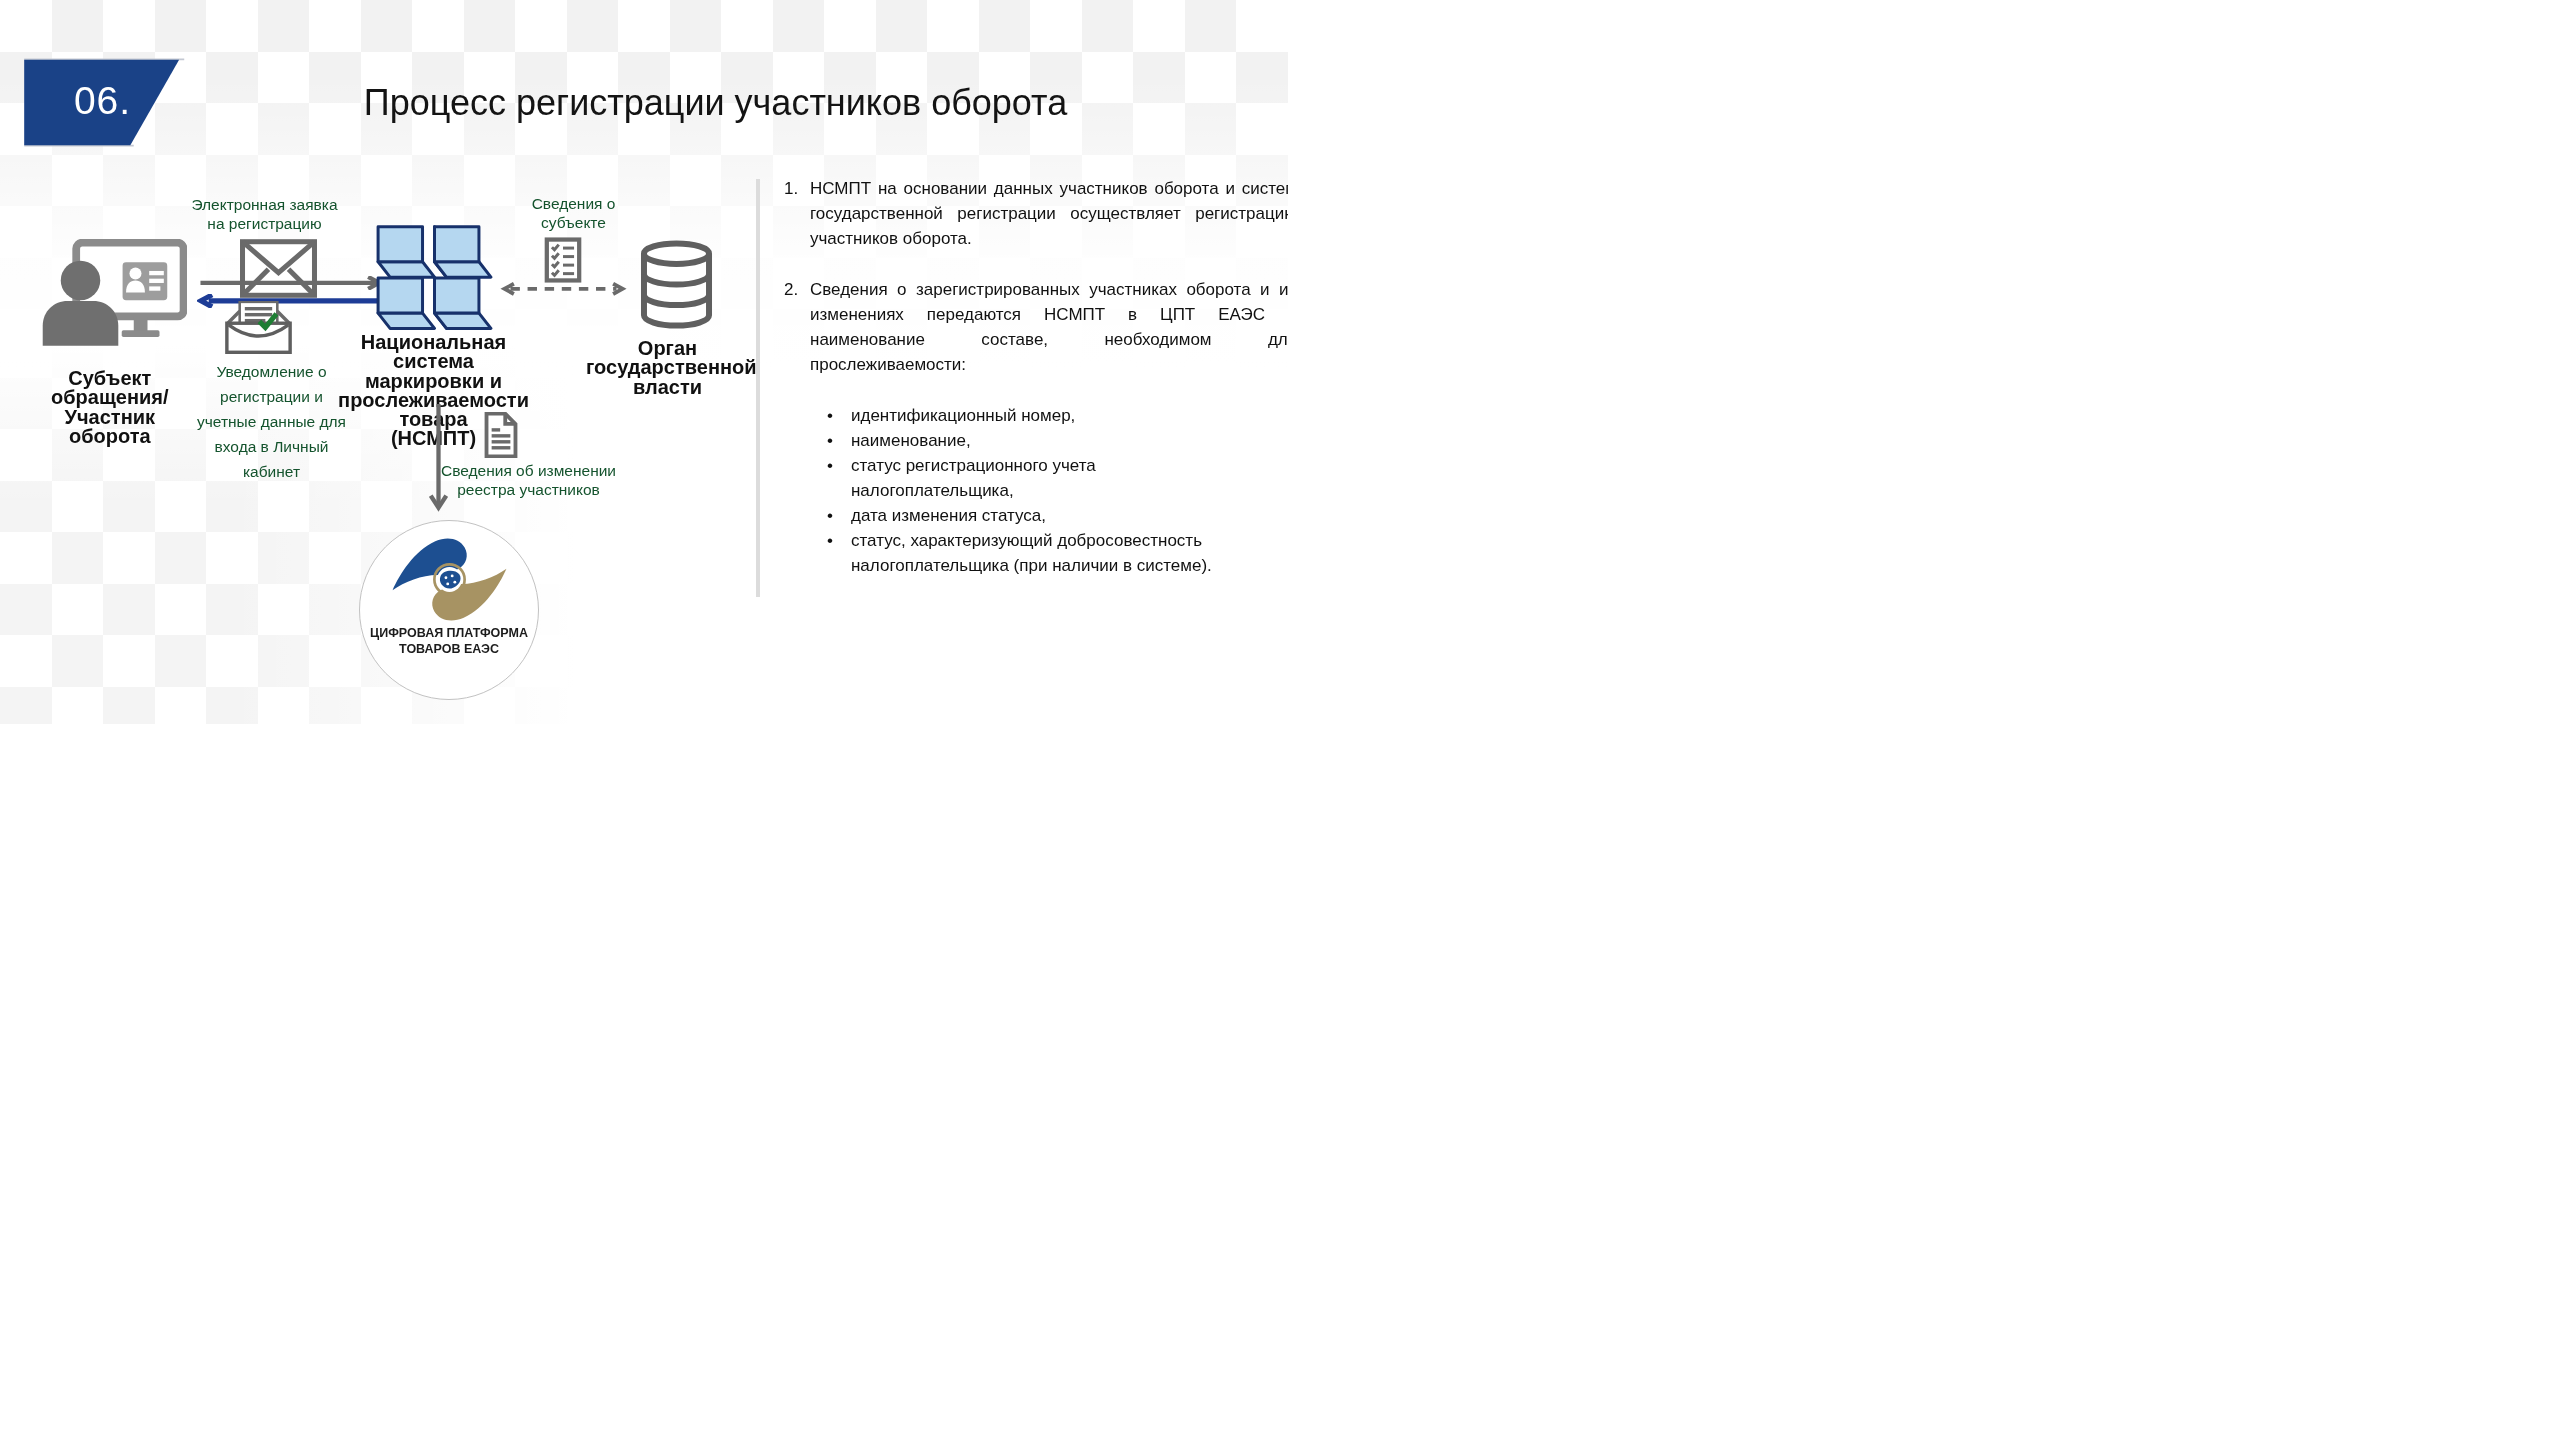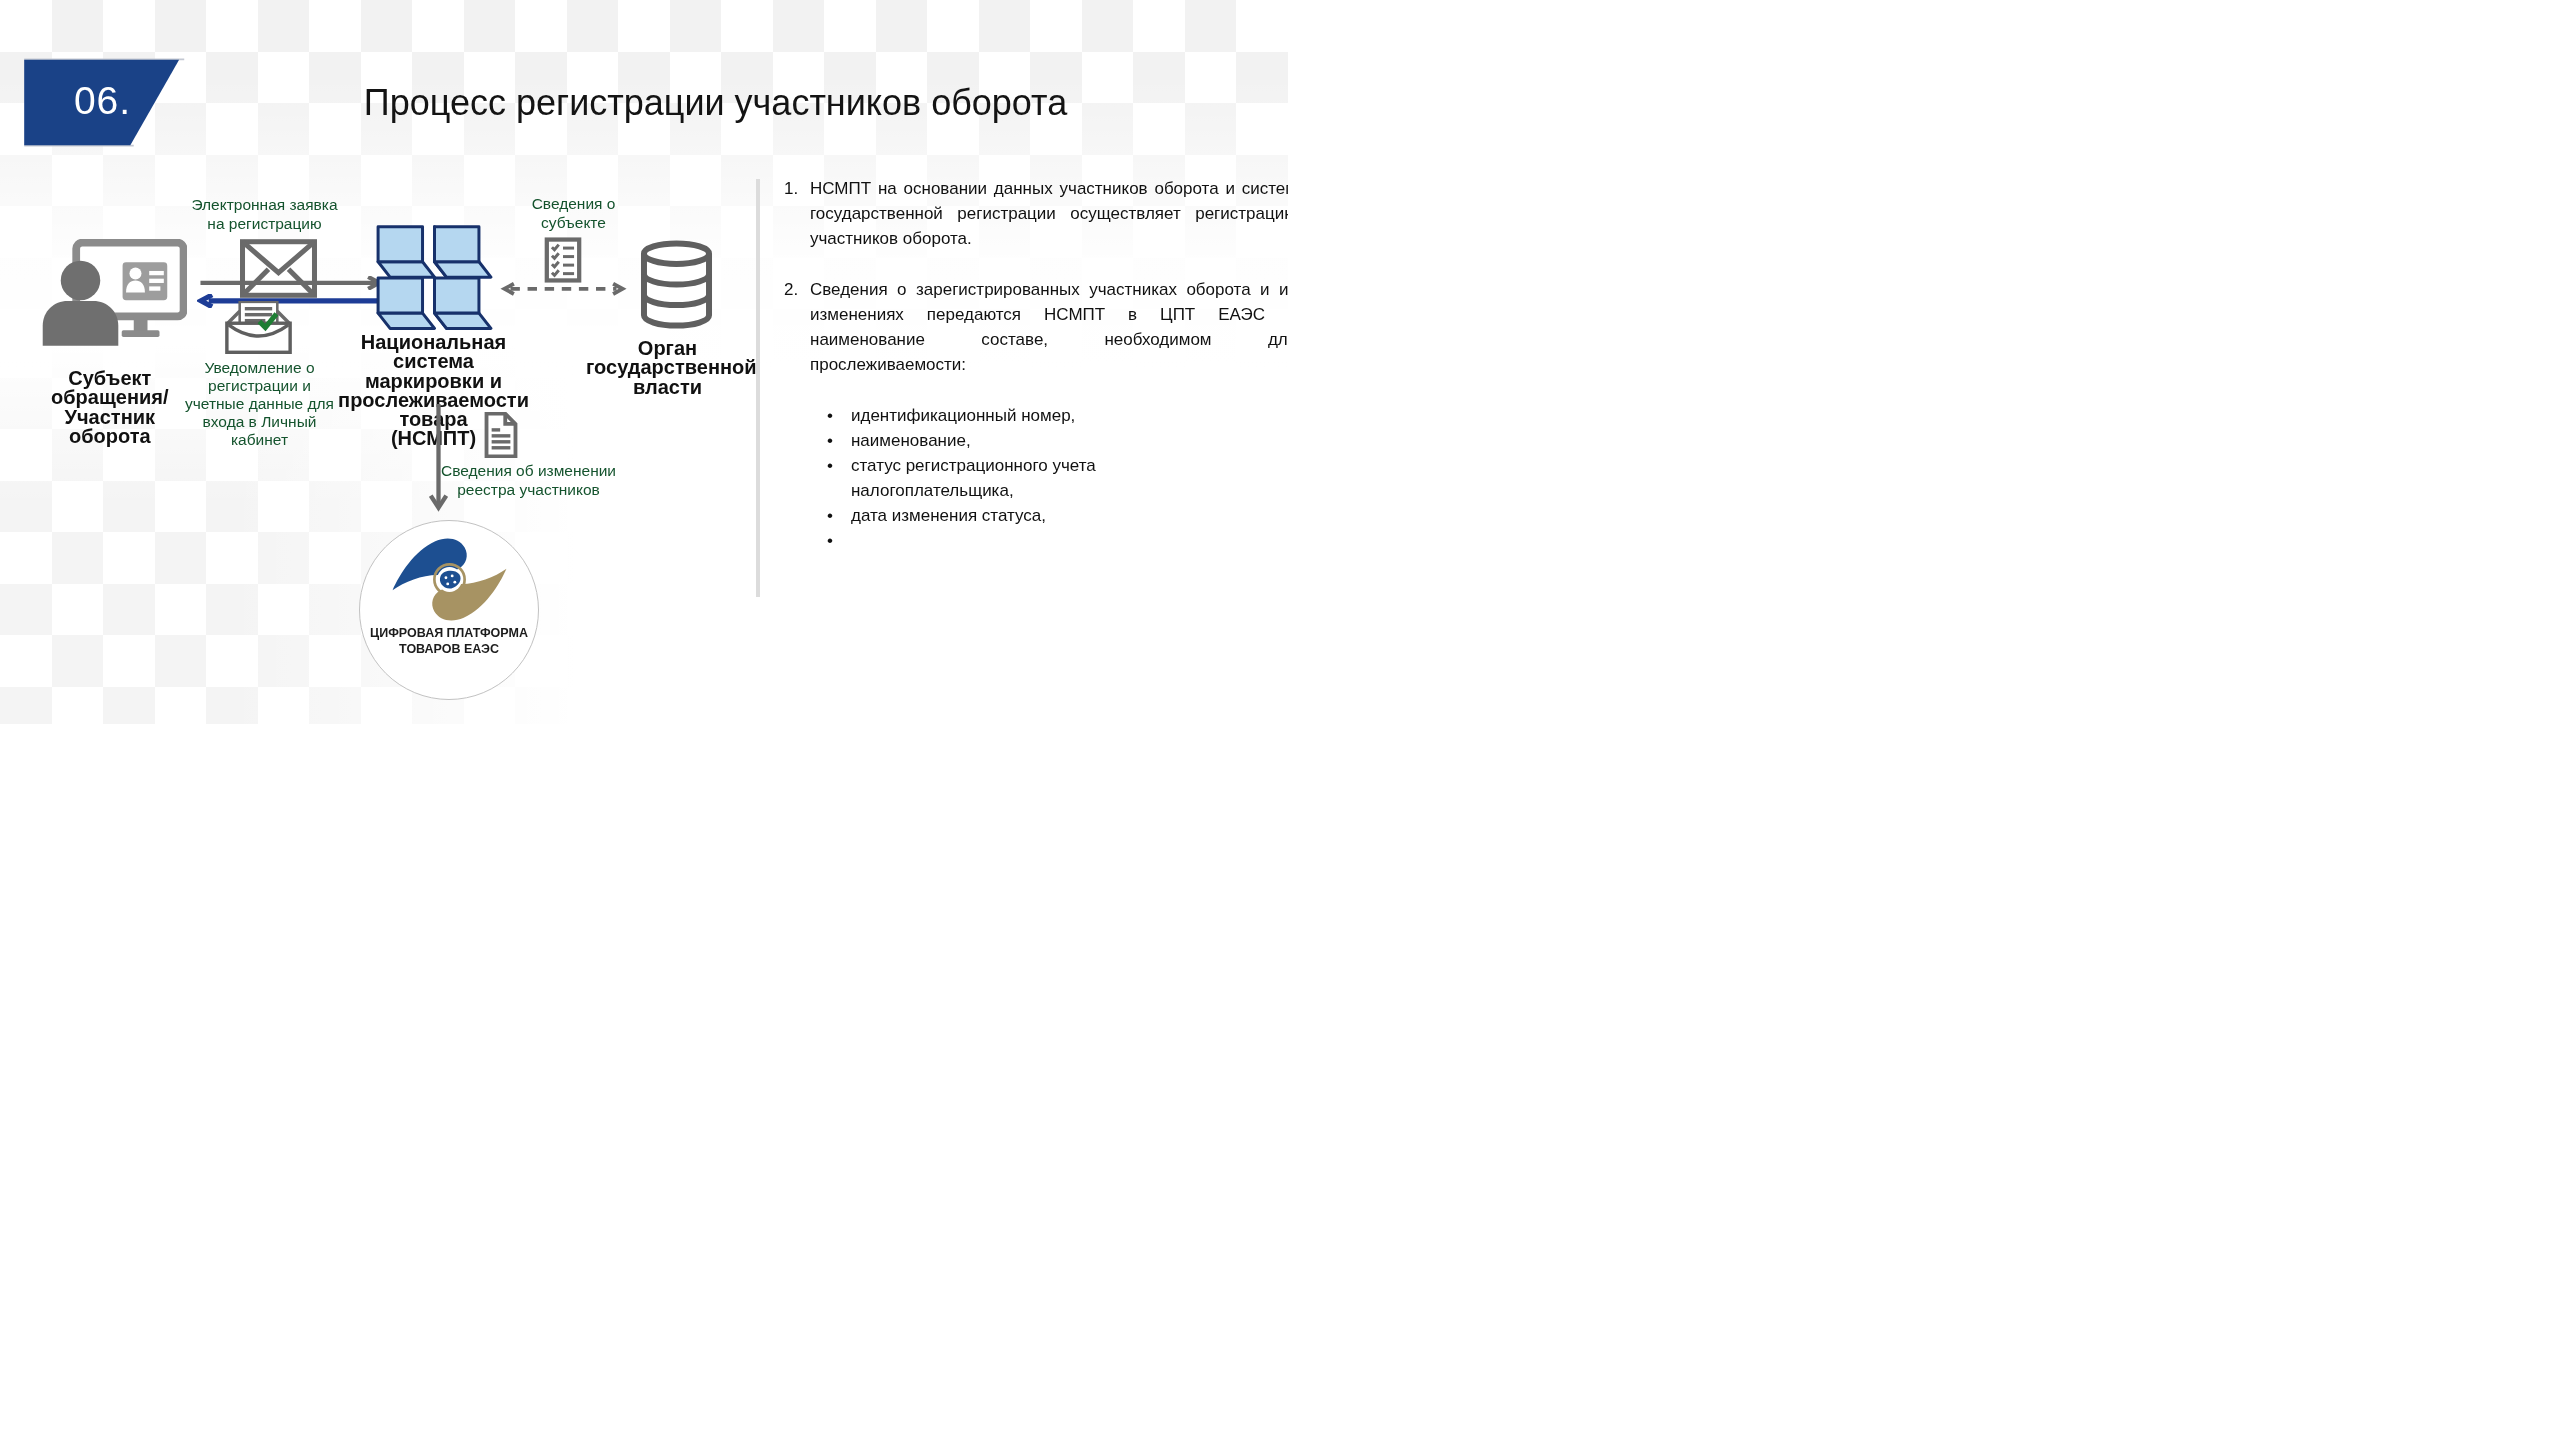--- a/index.html
+++ b/index.html
@@ -101,21 +101,21 @@
     <svg class="abs" style="left:201px;top:301px" width="67" height="53" viewBox="0 0 78 62">
       <rect x="17" y="1" width="44" height="36" fill="#ffffff" stroke="#6a6a6a" stroke-width="3"></rect>
       <line x1="23" y1="9" x2="55" y2="9" stroke="#6a6a6a" stroke-width="4"></line>
       <line x1="23" y1="16" x2="55" y2="16" stroke="#6a6a6a" stroke-width="4"></line>
       <line x1="23" y1="23" x2="47" y2="23" stroke="#6a6a6a" stroke-width="4"></line>
       <path d="M3,26 L17,12 M75,26 L61,12" stroke="#6a6a6a" stroke-width="4"></path>
       <rect x="2" y="26" width="74" height="34" fill="#ffffff" stroke="#5f5f5f" stroke-width="4"></rect>
       <path d="M4,28 Q39,54 74,28" fill="none" stroke="#5f5f5f" stroke-width="4"></path>
       <polyline points="40,24 47,31 60,15" fill="none" stroke="#1e7e34" stroke-width="6"></polyline>
     </svg>
-    <div class="abs lbl center" style="left:160px;top:359px;width:151px;line-height:18px">Уведомление о регистрации и учетные данные для входа в Личный кабинет</div>
+    <div class="abs lbl center" style="left:172px;top:359px;width:151px;line-height:25px">Уведомление о регистрации и учетные данные для входа в Личный кабинет</div>
 
     <svg class="abs" style="left:352px;top:225px" width="117" height="106" viewBox="0 0 136 124">
       <g fill="#b5d7f0" stroke="#17316b" stroke-width="3.5" stroke-linejoin="round">
         <polygon points="2,43 54,43 68,61 16,61"></polygon>
           <rect x="2" y="2" width="52" height="41"></rect>
         <polygon points="68,2 82,20 82,61 68,43"></polygon>
           <polygon points="68,43 120,43 134,61 82,61"></polygon>
           <rect x="68" y="2" width="52" height="41"></rect>
         <polygon points="2,103 54,103 68,121 16,121"></polygon>
           <rect x="2" y="62" width="52" height="41"></rect>
@@ -217,19 +217,20 @@
         <div class="bullet">
             <span class="dot">•</span>
             <span class="btext">статус регистрационного учета налогоплательщика,</span>
           </div>
         <div class="bullet">
             <span class="dot">•</span>
             <span class="btext">дата изменения статуса,</span>
           </div>
         <div class="bullet">
             <span class="dot">•</span>
+            <span class="btext">статус, характеризующий добросовестность налогоплательщика (при наличии в системе).</span>
           </div>
       </div>
     </div>
 
   </div>
 </div>
 
 
 </body></html>

